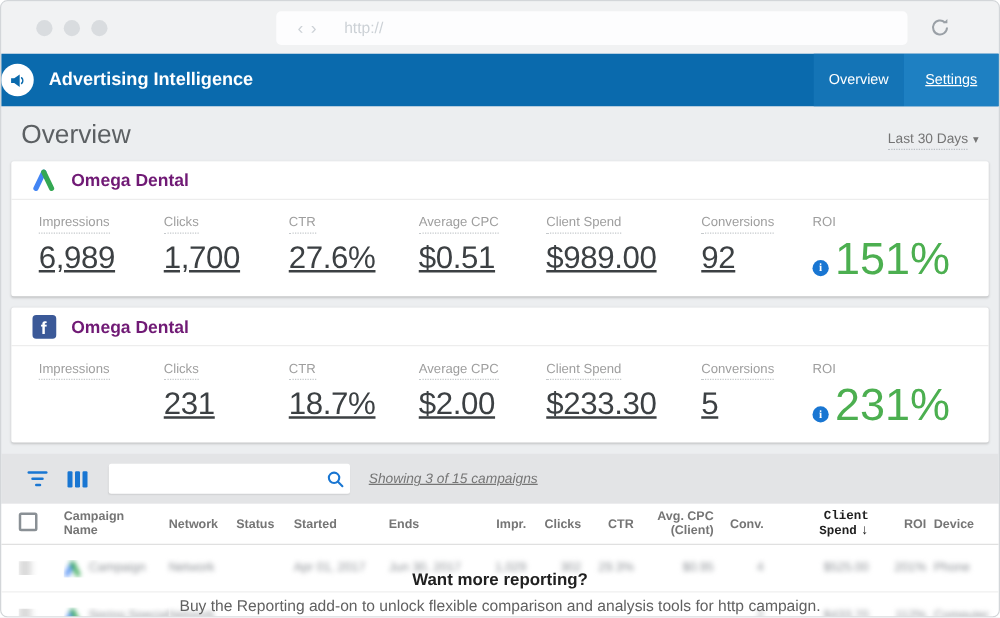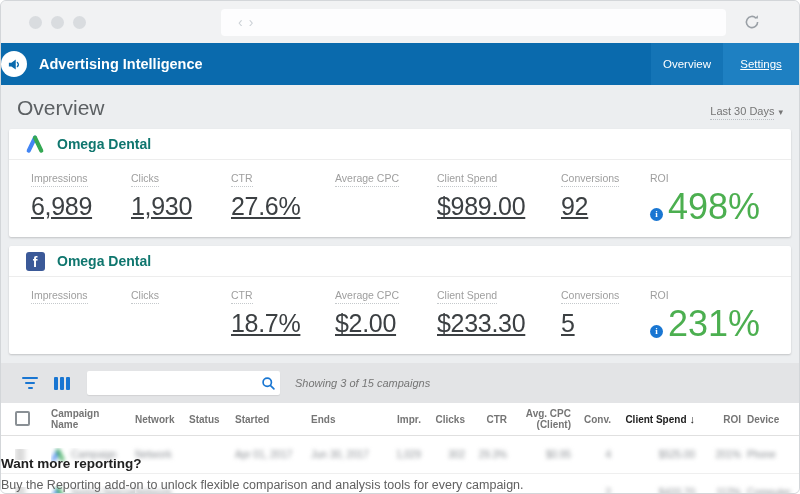--- a/index.html
+++ b/index.html
@@ -32,80 +32,81 @@
   .page-title { font-size:21px; color:#5c6063; font-weight:400; }
   .date-range { font-size:11px; color:#757575; cursor:pointer; padding-bottom:3px; }
   .date-range .lbl { border-bottom:1px dotted #b9bec3; padding-bottom:2px; }
   .caret { font-size:9px; margin-left:4px; color:#757575; }
 
   
   .card { margin:0 8px 9px 8px; background:#fff; border-radius:2px; box-shadow:0 1px 2px rgba(0,0,0,.18); }
   .card-head { display:flex; align-items:center; padding:6px 16px; border-bottom:1px solid #ededed; height:31px; }
   .net-icon { width:20px; height:20px; display:flex; align-items:center; justify-content:center; }
   .fb-badge { width:19px; height:19px; background:#3b5998; border-radius:3px; color:#fff; font-weight:bold; font-size:14px; display:flex; align-items:flex-end; justify-content:center; line-height:17px; }
-  .account-name { font-size:14px; font-weight:bold; color:#0f766e; margin-left:12px; }
+  .account-name { font-size:14px; font-weight:bold; color:#701a75; margin-left:12px; }
   .metrics { display:flex; padding:8px 0 11px 22px; }
   .metric { }
   .m-imp{width:100px}.m-clk{width:100px}.m-ctr{width:104px}.m-cpc{width:102px}.m-spend{width:124px}.m-conv{width:89px}.m-roi{flex:1; display:flex; align-items:flex-start;}
   .m-label { display:inline-block; font-size:10.5px; color:#9e9e9e; border-bottom:1px dotted #c5c9cc; padding-bottom:2px; }
   .m-label.no-dot { border-bottom:none; }
   .m-value { font-size:25px; color:#3c4043; margin-top:5px; letter-spacing:-0.3px;text-decoration:underline; }
   .roi-wrap { display:flex; align-items:center; }
   .info-icon { width:13px; height:13px; border-radius:50%; background:#1976d2; color:#fff; font-size:9px; font-weight:bold; display:flex; align-items:center; justify-content:center; margin:16px 5px 0 0; cursor:pointer; font-family:"Liberation Serif",serif; }
   .roi-value { font-size:36px; color:#4caf50; line-height:38px; margin-top:2px; }
 
   
   .toolbar { background:#e3e4e6; display:flex; align-items:center; padding:8px 0 8px 20px; margin-top:2px; }
   .filter-icon { display:flex; flex-direction:column; align-items:center; gap:3px; width:18px; cursor:pointer; }
   .filter-icon i { display:block; height:2px; background:#1976d2; border-radius:1px; }
   .filter-icon i:nth-child(1){width:16px}.filter-icon i:nth-child(2){width:10px}.filter-icon i:nth-child(3){width:5px}
   .cols-icon { display:flex; gap:2px; margin-left:15px; cursor:pointer; }
   .cols-icon i { width:4px; height:13px; background:#1976d2; border-radius:1px; }
   .searchbox { margin-left:17px; width:193px; height:24px; background:#fff; border-radius:2px; display:flex; align-items:center; box-shadow:0 1px 1px rgba(0,0,0,.08); }
   .searchbox input { flex:1; border:none; outline:none; font-size:12px; padding:0 6px 0 9px; background:transparent; font-family:"Liberation Sans",sans-serif; }
   .search-btn { width:26px; height:24px; display:flex; align-items:center; justify-content:center; cursor:pointer; }
-  .showing { font-style:italic; font-size:11px; color:#757575; margin-left:15px; }
+  .showing { font-style:italic; font-size:11px; color:#757575; margin-left:15px;text-decoration:underline; }
 
   
   .grid { display:grid; grid-template-columns:36px 84px 54px 46px 76px 72px 44px 44px 42px 64px 40px 84px 46px 1fr; align-items:center; padding-left:14px; }
   .thead { background:#fff; border-bottom:1px solid #e0e0e0; height:33px; font-size:10px; color:#757575; font-weight:bold; }
   .th { padding-right:6px; }
   .th.num { text-align:right; }
   .th.ctr-col { text-align:right; line-height:11px; }
-  .th.sorted { color:#212121; }
+  .th.sorted { color:#212121;font-family:Liberation Mono, monospace; }
   .sort-arrow { font-size:11px; margin-left:3px; }
   .checkbox { width:15px; height:15px; border:2px solid #8a9095; border-radius:2px; cursor:pointer; display:inline-block; }
 
   .rows { position:relative; background:#fff; height:116px; }
   .row { height:38px; border-bottom:1px solid #efefef; font-size:10px; color:#8d9196; }
   .cell { padding-right:6px; overflow:hidden; white-space:nowrap; }
   .cell.num { text-align:right; }
   .blur { filter:blur(2.3px); }
   .blur-box { width:17px; height:17px; border:5px solid #dadada; border-radius:5px; background:#fff; filter:blur(2.5px); }
   .row-icon { filter:blur(2px); display:flex; }
   .status-dot { width:9px; height:9px; border-radius:50%; margin-left:9px; filter:blur(1.6px); }
 
   
-  .upsell { position:absolute; top:20px; left:0; right:0; }
+  .upsell { position:absolute; top:20px; left:0; right:0; text-align:center; }
   .upsell-title { font-size:13.5px; font-weight:bold; color:#212121; }
   .upsell-sub { font-size:12.5px; color:#616161; margin-top:7px; }
 </style>
 </head>
 <body>
 
 <div class="frame">
 
   <div class="chrome">
     <div class="dots">
       <span class="dot"></span>
       <span class="dot"></span>
       <span class="dot"></span>
     </div>
     <div class="urlbar">
       <span class="nav-chevrons"><span>‹</span><span>›</span></span>
+      <input class="url-input" type="text" placeholder="http://" style="">
     </div>
     <svg class="refresh" viewBox="0 0 18 18">
       <path d="M14.6 9a5.6 5.6 0 1 1-1.7-4" stroke="#9aa0a6" stroke-width="1.6" fill="none"></path>
       <path d="M14.9 2.2v3.4h-3.4z" fill="#9aa0a6"></path>
     </svg>
   </div>
 
   <div class="app-header">
     <div class="brand">
       <span class="logo-circle">
@@ -133,47 +134,47 @@
       <span class="net-icon">
         <svg width="20" height="20" viewBox="0 0 24 24">
             <line x1="4.5" y1="20" x2="12" y2="4.5" stroke="#4285f4" stroke-width="5" stroke-linecap="round"></line>
             <line x1="12" y1="4.5" x2="19.5" y2="20" stroke="#34a853" stroke-width="5" stroke-linecap="round"></line>
           </svg>
       </span>
       <span class="account-name">Omega Dental</span>
     </div>
     <div class="metrics">
       <div class="metric m-imp"><span class="m-label">Impressions</span><div class="m-value">6,989</div></div>
-      <div class="metric m-clk"><span class="m-label">Clicks</span><div class="m-value">1,930</div></div>
+      <div class="metric m-clk"><span class="m-label">Clicks</span><div class="m-value">1,700</div></div>
       <div class="metric m-ctr"><span class="m-label">CTR</span><div class="m-value">27.6%</div></div>
-      <div class="metric m-cpc"><span class="m-label">Average CPC</span></div>
+      <div class="metric m-cpc"><span class="m-label">Average CPC</span><div class="m-value">$0.51</div></div>
       <div class="metric m-spend"><span class="m-label">Client Spend</span><div class="m-value">$989.00</div></div>
       <div class="metric m-conv"><span class="m-label">Conversions</span><div class="m-value">92</div></div>
       <div class="metric m-roi">
         <div>
           <span class="m-label no-dot">ROI</span>
           <div class="roi-wrap">
             <span class="info-icon">i</span>
-            <span class="roi-value">498%</span>
+            <span class="roi-value">151%</span>
           </div>
         </div>
       </div>
     </div>
   </div>
 
   <div class="card">
     <div class="card-head">
       <span class="net-icon">
           <span class="fb-badge">f</span>
         </span>
       <span class="account-name">Omega Dental</span>
     </div>
     <div class="metrics">
       <div class="metric m-imp"><span class="m-label">Impressions</span></div>
-      <div class="metric m-clk"><span class="m-label">Clicks</span></div>
+      <div class="metric m-clk"><span class="m-label">Clicks</span><div class="m-value">231</div></div>
       <div class="metric m-ctr"><span class="m-label">CTR</span><div class="m-value">18.7%</div></div>
       <div class="metric m-cpc"><span class="m-label">Average CPC</span><div class="m-value">$2.00</div></div>
       <div class="metric m-spend"><span class="m-label">Client Spend</span><div class="m-value">$233.30</div></div>
       <div class="metric m-conv"><span class="m-label">Conversions</span><div class="m-value">5</div></div>
       <div class="metric m-roi">
         <div>
           <span class="m-label no-dot">ROI</span>
           <div class="roi-wrap">
             <span class="info-icon">i</span>
             <span class="roi-value">231%</span>
@@ -270,18 +271,18 @@
       <div class="cell num blur"></div>
       <div class="cell num blur"></div>
       <div class="cell num blur">2</div>
       <div class="cell num blur">$433.70</div>
       <div class="cell num blur">112%</div>
       <div class="cell blur">Computer</div>
     </div>
 
     <div class="upsell">
       <div class="upsell-title">Want more reporting?</div>
-      <div class="upsell-sub">Buy the Reporting add-on to unlock flexible comparison and analysis tools for every campaign.</div>
+      <div class="upsell-sub">Buy the Reporting add-on to unlock flexible comparison and analysis tools for http campaign.</div>
 
     </div>
 
   </div>
 </div>
 
 </body></html>

